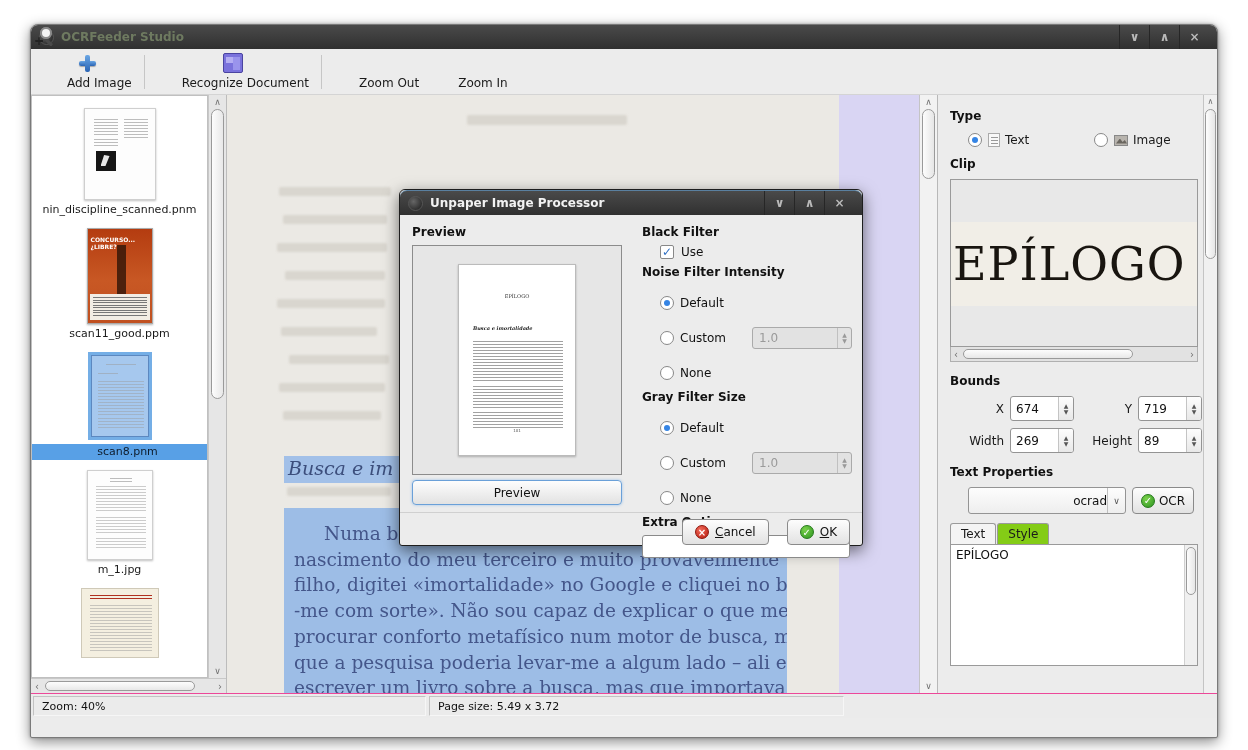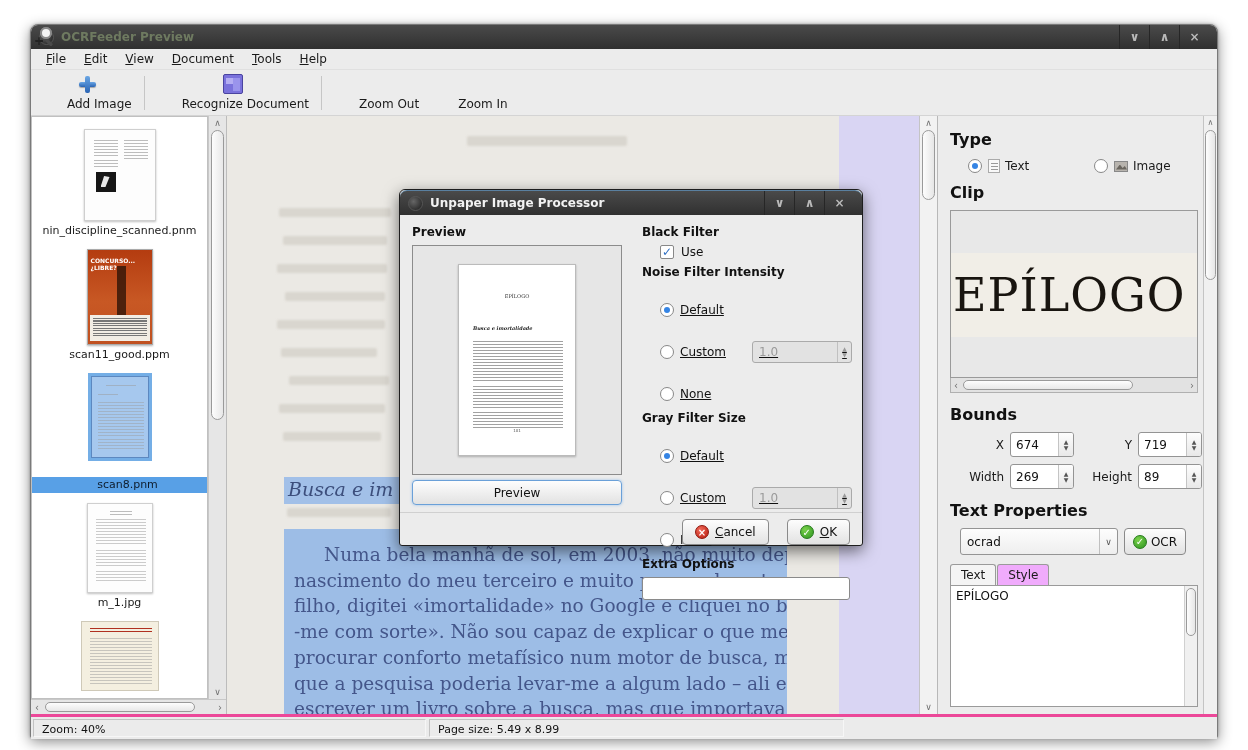--- a/index.html
+++ b/index.html
@@ -70,21 +70,21 @@
   .cover { margin:0 auto; width:66px; height:96px; position:relative; border:1px solid #aaa;
     background:linear-gradient(#b43c10,#c85824 55%,#c05020); box-shadow:0 1px 2px rgba(0,0,0,.3); }
   .cover-title { position:absolute; left:3px; top:7px; width:58px; font-size:6px; line-height:7px;
     font-weight:bold; color:#fff; text-align:left; }
   .cover-fig { position:absolute; left:29px; top:16px; width:9px; height:52px; background:#2e1408; opacity:.8; }
   .cover-band { position:absolute; left:2px; bottom:3px; width:60px; height:26px; background:#f2ede4; }
   .cover-band:before { content:""; position:absolute; left:3px; top:3px; width:54px; height:20px;
     background:repeating-linear-gradient(#777 0 1px, transparent 1px 2.5px); }
   .thumb-sel-wrap { background:#74aee6; padding:3px; display:inline-block; }
   .sel-page { width:58px; height:82px; background:#a6c8ee; position:relative; border:1px solid #5c88c0; }
-  .sel-label-row { background:#58a0e6; padding:1px 0 2px 16px; margin-top:12px; }
+  .sel-label-row { background:#58a0e6; padding:1px 0 2px 16px; margin-top:0; }
   .sel-label-row .thumb-label { margin-top:0; color:#0e1c2c; }
   .cream-page { margin:0 auto; width:78px; height:70px; background:#f4efe0; border:1px solid #cfc9b8; position:relative; }
   .red-head { position:absolute; left:8px; top:6px; width:62px; height:6px;
     background:repeating-linear-gradient(#b03020 0 1px, transparent 1px 3px); }
 
   
   .vscroll { width:18px; background:#e6e6e6; border-left:1px solid #c8c8c8; position:relative; flex:none;}
   .vscroll .arr { position:absolute; left:0; width:100%; text-align:center; font-size:9px; color:#707070; }
   .vscroll .thumb { position:absolute; left:2px; width:13px; background:linear-gradient(90deg,#fdfdfd,#e8e8e8);
     border:1px solid #9a9a9a; border-radius:7px; }
@@ -106,21 +106,21 @@
     color:#44568a; white-space:nowrap; }
   .hl-para .line:first-child { padding-left:30px; }
   .canvas-vscroll { position:absolute; right:0; top:0; bottom:0; width:18px; background:#f2f2f2; border-left:1px solid #c4c4c4; }
   .canvas-vscroll .arr { position:absolute; left:0; width:100%; text-align:center; font-size:9px; color:#707070; }
   .canvas-vscroll .thumb { position:absolute; left:2px; width:13px; background:linear-gradient(90deg,#fdfdfd,#e6e6e6);
     border:1px solid #9a9a9a; border-radius:7px; }
 
   
   .rpanel { width:280px; background:#ececec; border-left:1px solid #b8b8b8; display:flex; }
   .rpanel-content { flex:1; padding:8px 8px 0 12px; overflow:hidden; }
-  .rp-heading { font-size:16px; font-weight:bold; color:#111; margin:6px 0 8px 0; }
+  .rp-heading { font-size:12px; font-weight:bold; color:#111; margin:6px 0 8px 0; }
   .radio-row { display:flex; align-items:center; margin:2px 0 4px 18px; font-size:12px; color:#1a1a1a; }
   .radio { width:14px; height:14px; border-radius:50%; border:1px solid #888; background:#fff; margin-right:6px; position:relative; flex:none; }
   .radio.checked:before { content:""; position:absolute; left:3px; top:3px; width:6px; height:6px; border-radius:50%; background:#3584e4; }
   .mini-doc-ic { width:12px; height:14px; background:#f8f8f8; border:1px solid #aaa; margin-right:5px; position:relative; }
   .mini-doc-ic:before { content:""; position:absolute; left:2px; top:3px; width:7px; height:8px;
     background:repeating-linear-gradient(#999 0 1px, transparent 1px 3px); }
   .mini-img-ic { width:14px; height:11px; background:#b8b4ae; border:1px solid #888; margin-right:5px; position:relative; }
   .mini-img-ic:before { content:""; position:absolute; left:1px; bottom:1px; width:11px; height:5px; background:#6a665f;
     clip-path:polygon(0 100%, 35% 0, 60% 70%, 80% 30%, 100% 100%); }
   .clip-box { width:248px; height:168px; border:1px solid #9a9a9a; background:#e8e8e8; position:relative; overflow:hidden; }
@@ -130,49 +130,49 @@
     letter-spacing:1px; white-space:nowrap; padding-left:2px; }
   .clip-hscroll { width:248px; height:15px; background:#e2e2e2; border:1px solid #b0b0b0; border-top:none; position:relative; }
   .bounds-grid { display:grid; grid-template-columns:48px 64px 52px 64px; gap:7px 6px; align-items:center;
     margin-left:6px; font-size:12px; color:#1a1a1a; }
   .bounds-grid .blabel { text-align:right; }
   .spinbox { height:25px; background:#fff; border:1px solid #949494; border-radius:3px; display:flex; overflow:hidden; }
   .spinbox .sval { flex:1; font-size:12px; color:#111; padding:5px 0 0 5px; }
   .spinbox .sarrows { width:15px; border-left:1px solid #c4c4c4; background:linear-gradient(#fdfdfd,#e8e8e8);
     display:flex; flex-direction:column; align-items:center; justify-content:center; color:#555; }
   .spinbox .sarrows div { font-size:6px; line-height:6px; }
-  .tp-row { display:flex; margin-left:10px; }
+  .tp-row { display:flex; margin-left:18px;text-align:right; }
   .combo { width:158px; height:27px; background:linear-gradient(#fdfdfd,#eee); border:1px solid #949494; border-radius:3px;
     display:flex; align-items:center; }
   .combo .cval { flex:1; font-size:12px; color:#111; padding-left:6px; }
   .combo .cbtn { width:18px; height:100%; border-left:1px solid #c0c0c0; display:flex; align-items:center; justify-content:center;
     font-size:9px; color:#555; }
   .btn { background:linear-gradient(#fdfdfd,#e2e2e2); border:1px solid #8a8a8a; border-radius:4px;
     display:flex; align-items:center; justify-content:center; font-size:12px; color:#111; }
   .ocr-btn { width:62px; height:27px; margin-left:6px; gap:4px; }
   .circle-ic { width:14px; height:14px; border-radius:50%; color:#fff; font-size:10px; font-weight:bold;
     display:flex; align-items:center; justify-content:center; flex:none; }
   .green { background:radial-gradient(circle at 35% 30%, #7ad24a, #2e9422); border:1px solid #257a1a; }
   .red { background:radial-gradient(circle at 35% 30%, #f06a5a, #b81a0e); border:1px solid #8e150b; }
   .tabs { display:flex; margin-top:8px; align-items:flex-end; }
   .tab { font-size:12px; color:#1a1a1a; padding:3px 10px; border:1px solid #9a9a9a; border-bottom:none;
-    border-radius:3px 3px 0 0; background:#f0abfc; margin-right:1px; }
+    border-radius:3px 3px 0 0; background:#84cc16; margin-right:1px; }
   .tab.active { background:#f4f4f4; position:relative; top:1px; padding-bottom:4px; }
   .textarea-wrap { width:248px; height:122px; background:#fff; border:1px solid #9a9a9a; display:flex; position:relative; }
   .textarea { flex:1; font-size:12px; color:#111; padding:3px 5px; }
   .ta-scroll { width:13px; border-left:1px solid #d0d0d0; background:#f0f0f0; position:relative; }
   .ta-scroll .thumb { position:absolute; left:1px; top:2px; width:10px; height:48px;
     background:linear-gradient(90deg,#fdfdfd,#e6e6e6); border:1px solid #9a9a9a; border-radius:5px; }
   .rpanel-vscroll { width:14px; background:#f0f0f0; border-left:1px solid #c4c4c4; position:relative; flex:none; }
   .rpanel-vscroll .arr { position:absolute; left:0; width:100%; text-align:center; font-size:8px; color:#707070; top:2px;}
   .rpanel-vscroll .thumb { position:absolute; left:1px; top:14px; width:11px; height:150px;
     background:linear-gradient(90deg,#fdfdfd,#e6e6e6); border:1px solid #9a9a9a; border-radius:6px; }
 
   
-  .statusbar { height:25px; background:#ebebeb; border-top:3px solid #ec4899; display:flex; padding:2px; gap:3px; }
+  .statusbar { height:25px; background:#ebebeb; border-top:1px solid #ec4899; display:flex; padding:2px; gap:3px; }
   .status-cell { border:1px solid; border-color:#c2c2c2 #f6f6f6 #f6f6f6 #c2c2c2; font-size:11px; color:#111;
     padding:3px 8px; white-space:nowrap; }
   .sc1 { width:393px; } .sc2 { width:415px; } .sc3 { flex:1; }
 
   
   .dialog { position:absolute; left:368px; top:164px; width:464px; height:357px; background:#ececec;
     border:1px solid #1e1e1e; border-radius:6px 6px 3px 3px; box-shadow:0 5px 16px rgba(0,0,0,.55); z-index:10; }
   .dialog .titlebar { border-top:1px solid #5a80a0; height:25px; }
   .dialog-body { position:relative; height:332px; font-size:12px; color:#111; }
   .dlg-left { position:absolute; left:12px; top:4px; width:210px; }
@@ -184,56 +184,48 @@
     font-family:"DejaVu Serif",serif; }
   .mp-heading { position:absolute; top:60px; left:14px; font-size:5px; font-weight:bold; font-style:italic; color:#222;
     font-family:"DejaVu Serif",serif; }
   .mp-para { position:absolute; left:14px; width:90px; background:repeating-linear-gradient(#8a8a8a 0 1px, transparent 1px 3px); opacity:.8; }
   .mp-pagenum { position:absolute; bottom:22px; width:100%; text-align:center; font-size:4px; color:#555; }
   .preview-btn { width:210px; height:25px; margin-top:5px; border-color:#6aa0d8; box-shadow:0 0 3px #9cc2ea; border-radius:4px; }
   .dlg-right { position:absolute; left:242px; top:4px; width:210px; }
   .check-row { display:flex; align-items:center; margin:3px 0 6px 18px; }
   .checkbox { width:14px; height:14px; background:#fff; border:1px solid #888; border-radius:2px; margin-right:7px;
     color:#2f6fc4; font-size:12px; font-weight:bold; line-height:12px; text-align:center; }
-  .dlg-radio-row { display:flex; align-items:center; margin:20px 0 6px 18px; height:22px;text-decoration:underline; }
+  .dlg-radio-row { display:flex; align-items:center; margin:13px 0 6px 18px; height:22px; }
   .dlg-spin { width:100px; height:22px; margin-left:auto; background:#e2e2e2; border:1px solid #aaa; border-radius:3px;
     display:flex; overflow:hidden; }
   .dlg-spin .sval { flex:1; font-size:12px; color:#9a9a9a; padding:3px 0 0 6px; }
   .dlg-spin .sarrows { width:14px; border-left:1px solid #c0c0c0; display:flex; flex-direction:column;
     align-items:center; justify-content:center; color:#999; }
   .dlg-spin .sarrows div { font-size:6px; line-height:6px; }
   .extra-input { width:208px; height:23px; background:#fff; border:1px solid #8a8a8a; border-radius:3px; }
   .dlg-sep { position:absolute; left:0; right:0; top:297px; border-top:1px solid #d0d0d0; }
   .dlg-buttons { position:absolute; right:12px; top:304px; display:flex; gap:18px; }
   .dlg-btn { height:26px; gap:6px; padding:0 12px; }
   .dlg-btn u { text-decoration:underline; }
 </style>
 </head>
 <body>
 
 <div class="window">
 
   <div class="titlebar">
     <div class="app-icon"></div>
-    <div class="title">OCRFeeder Preview</div>
+    <div class="title">OCRFeeder Studio</div>
     <div class="win-controls">
       <div class="win-btn">∨</div>
       <div class="win-btn">∧</div>
       <div class="win-btn">×</div>
     </div>
   </div>
 
-  <div class="menubar">
-    <div class="menu-item"><u>F</u>ile</div>
-    <div class="menu-item"><u>E</u>dit</div>
-    <div class="menu-item"><u>V</u>iew</div>
-    <div class="menu-item"><u>D</u>ocument</div>
-    <div class="menu-item"><u>T</u>ools</div>
-    <div class="menu-item"><u>H</u>elp</div>
-  </div>
 
   <div class="toolbar">
     <div class="tool-btn">
       <div class="icon24">
           <div class="plus-h"></div>
           <div class="plus-v"></div>
         </div>
       <div class="tlabel">Add Image</div>
     </div>
     <div class="tool-sep"></div>
@@ -456,21 +448,21 @@
       </div>
       <div class="rpanel-vscroll">
         <div class="arr">∧</div>
         <div class="thumb"></div>
       </div>
     </div>
   </div>
 
   <div class="statusbar">
     <div class="status-cell sc1">Zoom: 40%</div>
-    <div class="status-cell sc2">Page size: 5.49 x 8.99</div>
+    <div class="status-cell sc2">Page size: 5.49 x 3.72</div>
   </div>
 
   <div class="dialog">
     <div class="titlebar">
       <div class="app-icon"></div>
       <div class="title">Unpaper Image Processor</div>
       <div class="win-controls">
         <div class="win-btn">∨</div>
         <div class="win-btn">∧</div>
         <div class="win-btn">×</div>

